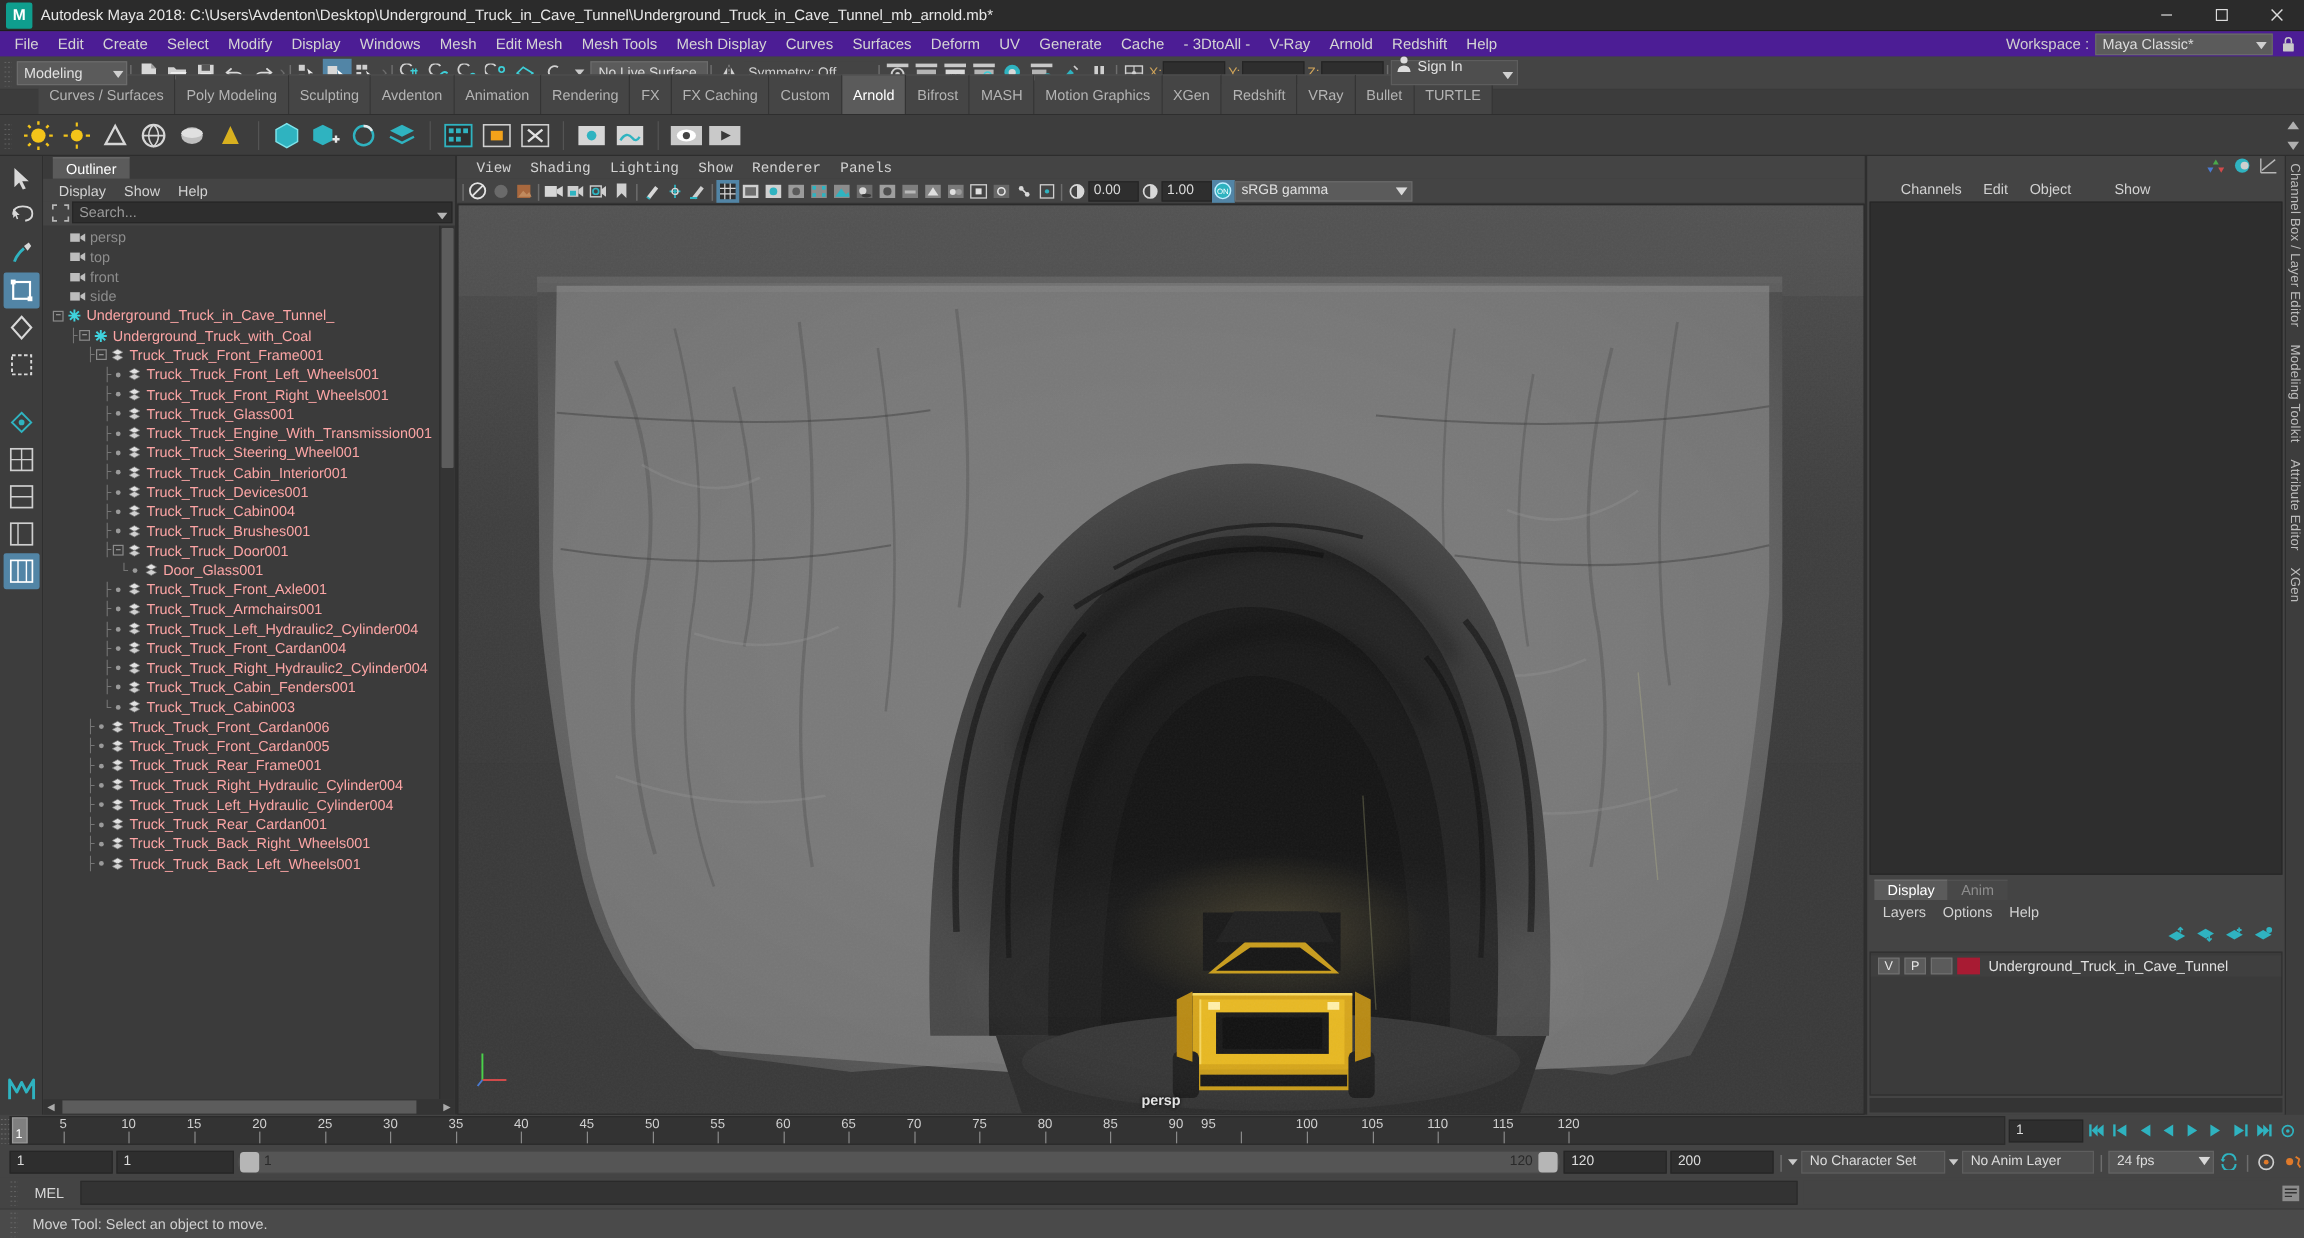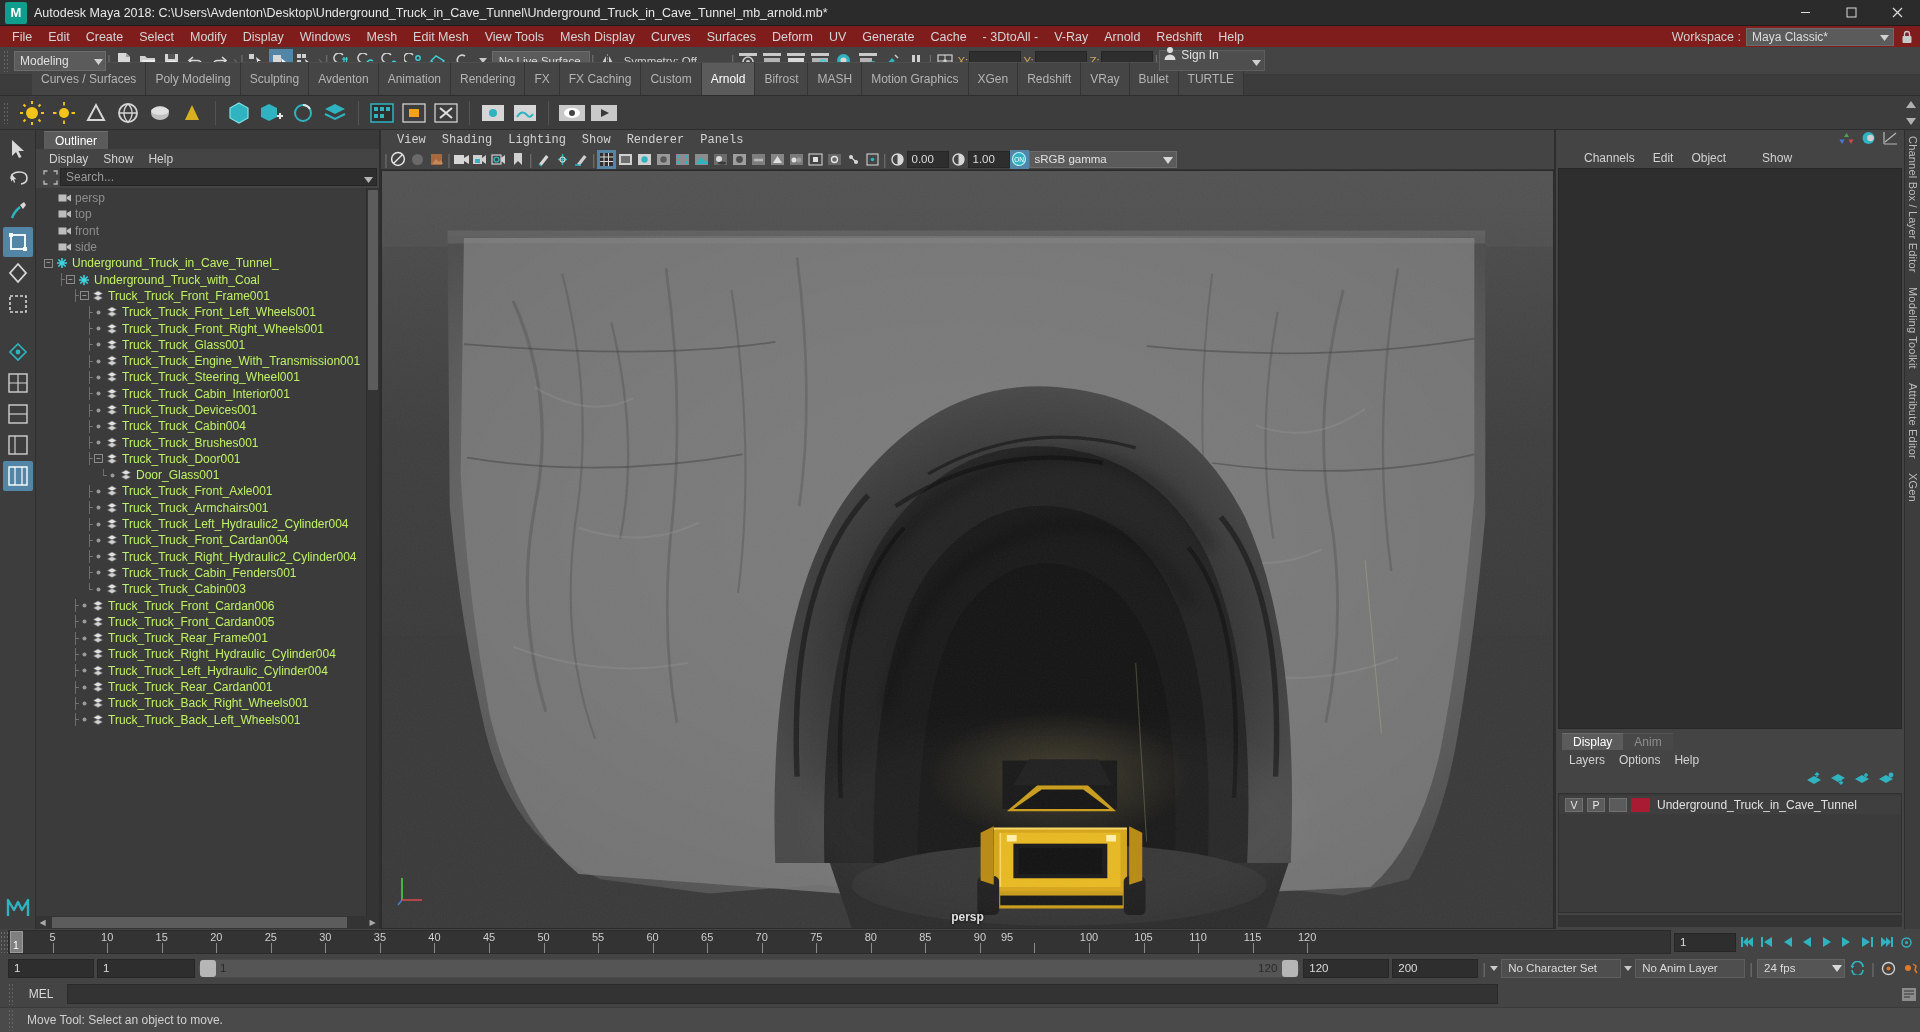--- a/index.html
+++ b/index.html
@@ -29,21 +29,21 @@
   .titlebar .spacer { flex:1; }
   .win-btns { display:flex; height:26px; }
   .win-btn {
     width:46px; height:26px; display:flex; align-items:center; justify-content:center;
     color:#d8d8d8; font-size:13px;
   }
   .win-btn svg { display:block; }
 
   
   .menubar {
-    height:21px; flex:0 0 21px; background:#7f1d1d; display:flex; align-items:center;
+    height:21px; flex:0 0 21px; background:#4c1d95; display:flex; align-items:center;
     padding-left:4px; position:relative;
   }
   .menubar .mi {
     padding:2px 8px; color:#d4d4d4; font-size:12.5px; white-space:nowrap; cursor:default;
     line-height:16px;
   }
   .workspace-box {
     position:absolute; right:6px; top:0; height:21px; display:flex; align-items:center; gap:5px;
   }
   .workspace-box .lbl { color:#cfcfcf; font-size:12.5px; }
@@ -147,21 +147,21 @@
   .srch-field .arrow { position:absolute; right:3px; top:3px;}
   .outl-body { flex:1; background:#3b3b3b; position:relative; overflow:hidden; display:flex;}
   .outl-list { flex:1; padding-top:2px; overflow:hidden; }
   .orow {
     height:16.3px; display:flex; align-items:center; font-size:12px; white-space:nowrap;
     padding-left:2px; position:relative;
   }
   .orow .indent { flex:0 0 auto; height:16px; }
   .o-label { margin-left:3px; }
   .o-label.dim { color:#8d8d8d; }
-  .o-label.norm { color:#bef264; }
+  .o-label.norm { color:#fca5a5; }
   .tree-line { color:#767676; font-size:11px; font-family:"DejaVu Sans Mono", monospace; }
   .exp-box {
     width:9px; height:9px; border:1px solid #8a8a8a; display:inline-flex; align-items:center;
     justify-content:center; font-size:8px; line-height:1; color:#cfcfcf; margin-right:2px;
     flex:0 0 9px;
   }
   .outl-scroll-v {
     width:13px; background:#343434; border-left:1px solid #2d2d2d; position:relative;
   }
   .outl-scroll-v .thumb { position:absolute; left:1px; right:1px; top:2px; height:200px; background:#5c5c5c; border-radius:1px;}
@@ -308,21 +308,21 @@
     <div id="menu-items" style="display:flex;align-items:center;">
         <div class="mi">File</div>
         <div class="mi">Edit</div>
         <div class="mi">Create</div>
         <div class="mi">Select</div>
         <div class="mi">Modify</div>
         <div class="mi">Display</div>
         <div class="mi">Windows</div>
         <div class="mi">Mesh</div>
         <div class="mi">Edit Mesh</div>
-        <div class="mi">View Tools</div>
+        <div class="mi">Mesh Tools</div>
         <div class="mi">Mesh Display</div>
         <div class="mi">Curves</div>
         <div class="mi">Surfaces</div>
         <div class="mi">Deform</div>
         <div class="mi">UV</div>
         <div class="mi">Generate</div>
         <div class="mi">Cache</div>
         <div class="mi">- 3DtoAll -</div>
         <div class="mi">V-Ray</div>
         <div class="mi">Arnold</div>

